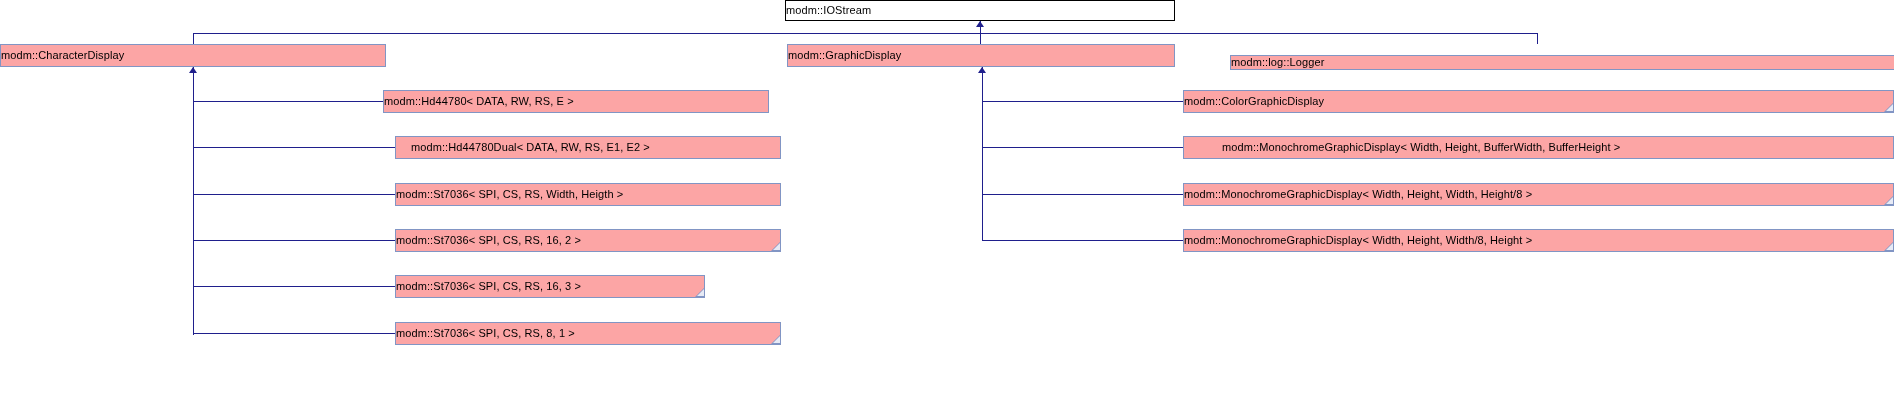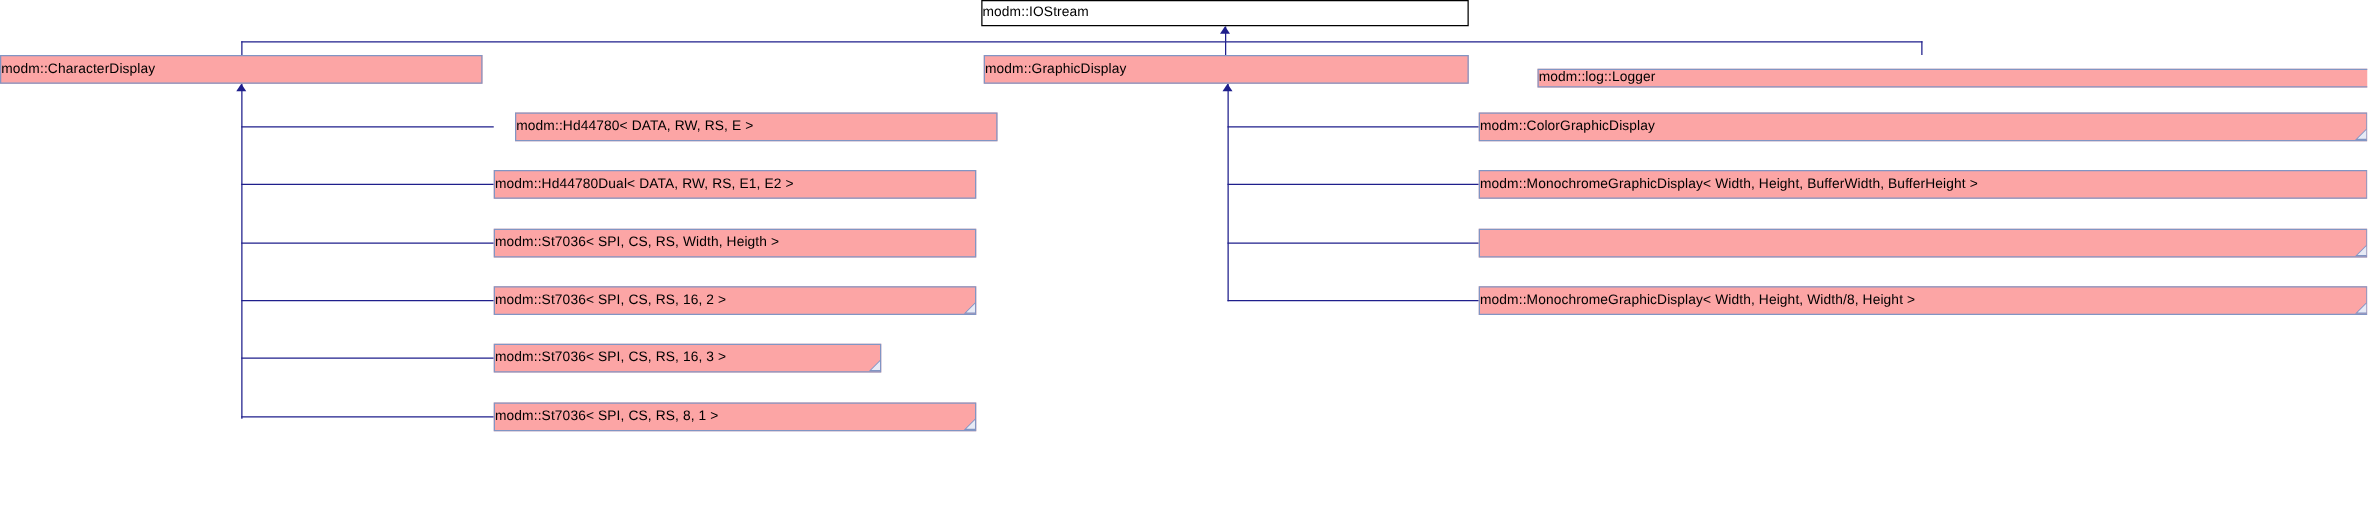--- a/index.html
+++ b/index.html
@@ -124,25 +124,25 @@
   </div>
 
   <div class="node node-child" style="left:787px; top:44px; width:388px; height:23px;">
     <span class="node-label">modm::GraphicDisplay</span>
   </div>
 
   <div class="node node-child" style="left:1182px; top:55px; width:712px; height:15px;margin-left:48px;">
     <span class="node-label">modm::log::Logger</span>
   </div>
 
-  <div class="node node-child" style="left:412px; top:90px; width:386px; height:23px;">
+  <div class="node node-child" style="left:383px; top:90px; width:386px; height:23px;">
     <span class="node-label">modm::Hd44780&lt; DATA, RW, RS, E &gt;</span>
   </div>
 
-  <div class="node node-child" style="left:395px; top:136px; width:386px; height:23px;">
+  <div class="node node-child" style="left:395px; top:136px; width:386px; height:23px;padding-left:15px;">
     <span class="node-label">modm::Hd44780Dual&lt; DATA, RW, RS, E1, E2 &gt;</span>
   </div>
 
   <div class="node node-child" style="left:395px; top:183px; width:386px; height:23px;">
     <span class="node-label">modm::St7036&lt; SPI, CS, RS, Width, Heigth &gt;</span>
   </div>
 
   <div class="node node-child" style="left:395px; top:229px; width:386px; height:23px;">
     <span class="node-label">modm::St7036&lt; SPI, CS, RS, 16, 2 &gt;</span>
     <span class="dogear"></span>
@@ -156,25 +156,26 @@
   <div class="node node-child" style="left:395px; top:322px; width:386px; height:23px;">
     <span class="node-label">modm::St7036&lt; SPI, CS, RS, 8, 1 &gt;</span>
     <span class="dogear"></span>
   </div>
 
   <div class="node node-child" style="left:1183px; top:90px; width:711px; height:23px;">
     <span class="node-label">modm::ColorGraphicDisplay</span>
     <span class="dogear"></span>
   </div>
 
-  <div class="node node-child" style="left:1183px; top:136px; width:711px; height:23px;">
+  <div class="node node-child" style="left:1183px; top:136px; width:711px; height:23px;padding-left:38px;">
     <span class="node-label">modm::MonochromeGraphicDisplay&lt; Width, Height, BufferWidth, BufferHeight &gt;</span>
   </div>
 
   <div class="node node-child" style="left:1183px; top:183px; width:711px; height:23px;">
+    <span class="node-label">modm::MonochromeGraphicDisplay&lt; Width, Height, Width, Height/8 &gt;</span>
     <span class="dogear"></span>
   </div>
 
   <div class="node node-child" style="left:1183px; top:229px; width:711px; height:23px;">
     <span class="node-label">modm::MonochromeGraphicDisplay&lt; Width, Height, Width/8, Height &gt;</span>
     <span class="dogear"></span>
   </div>
 
 </div>
 

